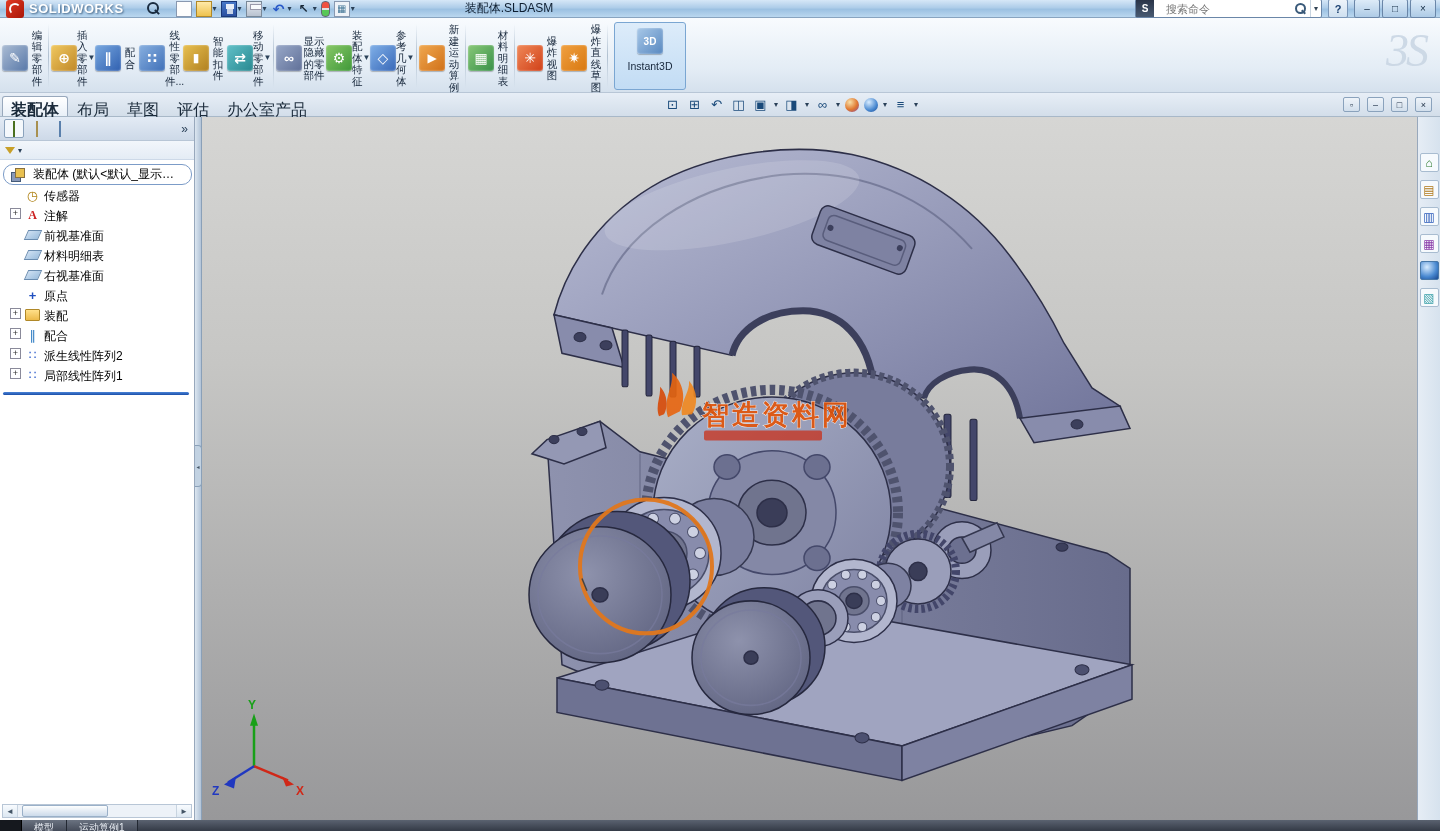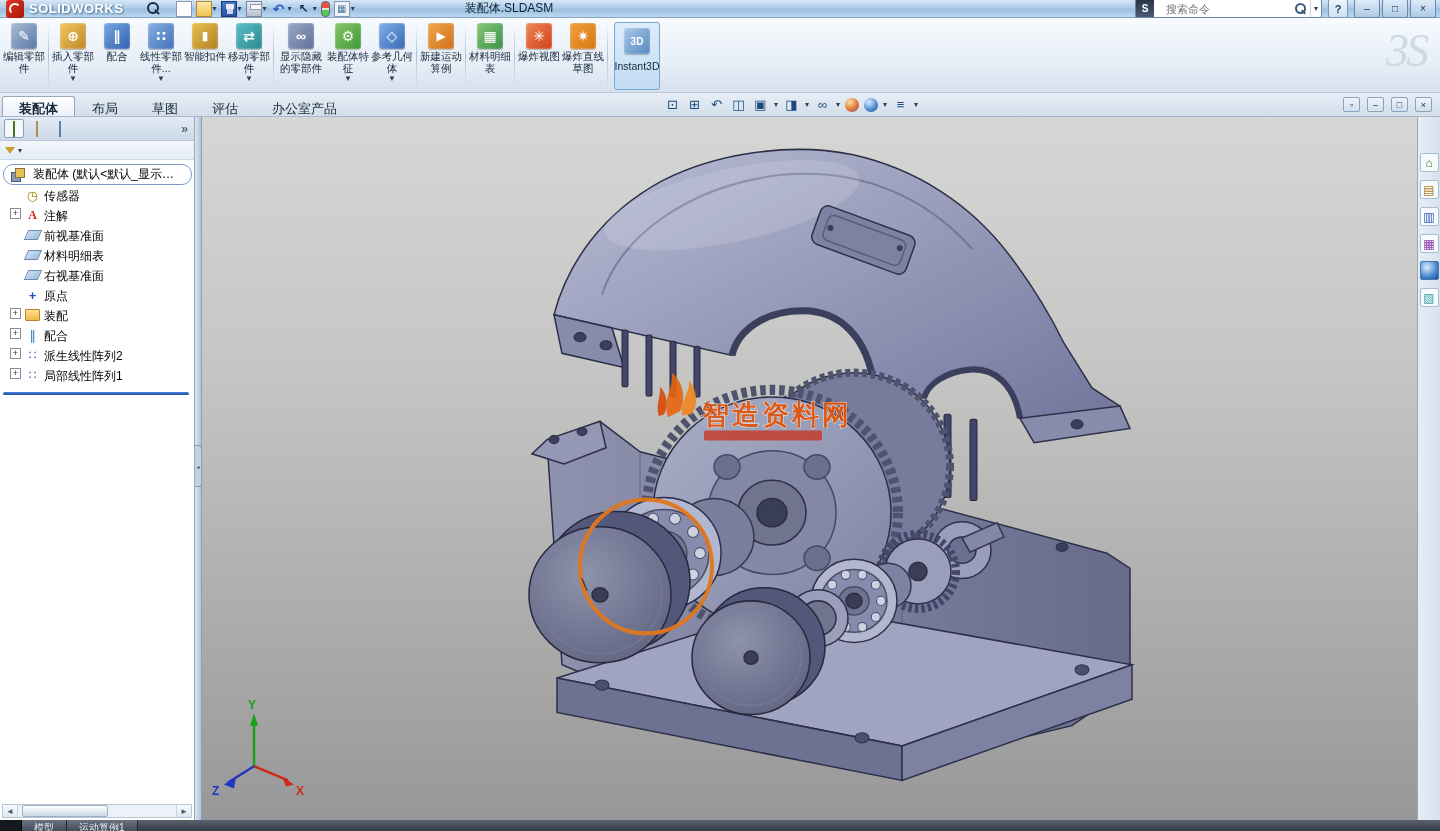--- a/index.html
+++ b/index.html
@@ -39,48 +39,48 @@
 .search-mag{width:14px;height:14px;position:relative;flex:none;margin-right:2px}
 .search-mag::before{content:"";position:absolute;width:7px;height:7px;border:2px solid #3a5a7a;border-radius:50%;left:1px;top:1px}
 .search-mag::after{content:"";position:absolute;width:5px;height:2px;background:#3a5a7a;transform:rotate(45deg);left:7px;top:9px}
 .search-dd{font-size:8px;color:#345;padding:0 3px;border-left:1px solid #c8d4e0;align-self:stretch;display:flex;align-items:center}
 .help-btn{width:20px;height:19px;margin:0 6px;border:1px solid #7a96b8;border-radius:2px;background:linear-gradient(#eef4fa,#cfe0f0);color:#1a4070;display:flex;align-items:center;justify-content:center;font-weight:bold;font-size:11px;flex:none}
 .win-btns{display:flex;gap:2px;flex:none}
 .wbtn{width:26px;height:19px;border:1px solid #6a86a8;border-radius:2px;background:linear-gradient(#ddebf8,#aecbe6);color:#122a42;display:flex;align-items:center;justify-content:center;font-size:10px}
 
 
 .ribbon{height:75px;flex:none;background:linear-gradient(#f8fbfe,#e3ecf5 70%,#d5e1ed);border-bottom:1px solid #b8c6d6;display:flex;align-items:stretch;padding:2px 2px 0 2px;position:relative}
-.rbtn{width:44px;display:flex;flex-direction:column;align-items:center;padding-top:3px;cursor:default}
+.rbtn{width:44px;display:flex;flex-direction:row;align-items:center;padding-top:3px;cursor:default}
 .rbtn.wide{width:50px}
 .ricon{width:26px;height:26px;border-radius:3px;display:flex;align-items:center;justify-content:center;color:#fff;font-size:14px;font-weight:bold;box-shadow:inset 0 0 2px rgba(255,255,255,.6),0 1px 1px rgba(0,0,0,.25);flex:none}
 .rlabel{font-size:10.5px;line-height:11.5px;text-align:center;color:#16263a;margin-top:2px}
 .rdd{font-size:8px;color:#2a4058;line-height:8px;margin-top:1px}
 .rsep{width:1px;background:linear-gradient(rgba(176,192,208,0),#b0c0d0,rgba(176,192,208,0));margin:4px 2px}
 .ri-edit{background:linear-gradient(135deg,#aabcd4,#5878a8)}.ri-edit::before{content:"✎"}
 .ri-insert{background:linear-gradient(135deg,#f0c860,#c08828)}.ri-insert::before{content:"⊕"}
 .ri-mate{background:linear-gradient(135deg,#78a8e0,#3060b0)}.ri-mate::before{content:"∥"}
 .ri-linear{background:linear-gradient(135deg,#88b0e0,#4070b8)}.ri-linear::before{content:"∷"}
 .ri-fast{background:linear-gradient(135deg,#e8c050,#b08020)}.ri-fast::before{content:"▮";font-size:12px}
 .ri-move{background:linear-gradient(135deg,#60c0c8,#288890)}.ri-move::before{content:"⇄"}
 .ri-hide{background:linear-gradient(135deg,#98a8c8,#607098)}.ri-hide::before{content:"∞"}
 .ri-feat{background:linear-gradient(135deg,#88c868,#3f9838)}.ri-feat::before{content:"⚙"}
 .ri-ref{background:linear-gradient(135deg,#80b0e8,#3868b8)}.ri-ref::before{content:"◇"}
 .ri-motion{background:linear-gradient(135deg,#f0a850,#d07018)}.ri-motion::before{content:"▶";font-size:12px}
 .ri-bom{background:linear-gradient(135deg,#88c878,#389048)}.ri-bom::before{content:"▦"}
 .ri-expl{background:linear-gradient(135deg,#f08858,#d04018)}.ri-expl::before{content:"✳"}
 .ri-expline{background:linear-gradient(135deg,#f0a040,#d87810)}.ri-expline::before{content:"✷"}
-.instant{width:46px;margin:2px 4px;background:linear-gradient(#ddecfa,#c2dcf4);border:1px solid #7aa6d2;border-radius:3px;display:flex;flex-direction:column;align-items:center;padding-top:5px;flex:none}
+.instant{width:72px;margin:2px 4px;background:linear-gradient(#ddecfa,#c2dcf4);border:1px solid #7aa6d2;border-radius:3px;display:flex;flex-direction:column;align-items:center;padding-top:5px;flex:none}
 .ri-i3d{background:linear-gradient(135deg,#a8c8e8,#5888c0);font-size:10px}.ri-i3d::before{content:"3D"}
 .instant .rlabel{margin-top:7px}
 .dslogo{position:absolute;right:14px;top:6px;font-size:46px;font-style:italic;font-weight:normal;color:#c8d5e3;font-family:"Liberation Serif","DejaVu Serif",serif;letter-spacing:-3px;opacity:.85}
 
 
 .band{height:24px;flex:none;background:linear-gradient(#e7eef6,#d3deea);border-bottom:1px solid #a8b8c8;display:flex;align-items:flex-end;position:relative}
 .ctabs{display:flex;height:20px;margin-left:2px}
-.ctab{padding:3px 16px 2px;font-size:13px;color:#1a2a3a;border:1px solid transparent;border-bottom:none;white-space:nowrap}
+.ctab{padding:3px 8px 2px;font-size:16px;color:#1a2a3a;border:1px solid transparent;border-bottom:none;white-space:nowrap}
 .ctab.active{background:linear-gradient(#ffffff,#e9f0f8);border-color:#98a8bc;border-radius:3px 3px 0 0;font-weight:bold}
 .hud{position:absolute;left:664px;top:3px;display:flex;align-items:center;gap:5px}
 .hv{width:17px;height:17px;display:flex;align-items:center;justify-content:center;color:#1a4a7a;font-size:13px}
 .hv-fit::before{content:"⊡"}
 .hv-area::before{content:"⊞"}
 .hv-prev::before{content:"↶"}
 .hv-sect::before{content:"◫"}
 .hv-orient::before{content:"▣"}
 .hv-disp::before{content:"◨"}
 .hv-hide::before{content:"∞"}

